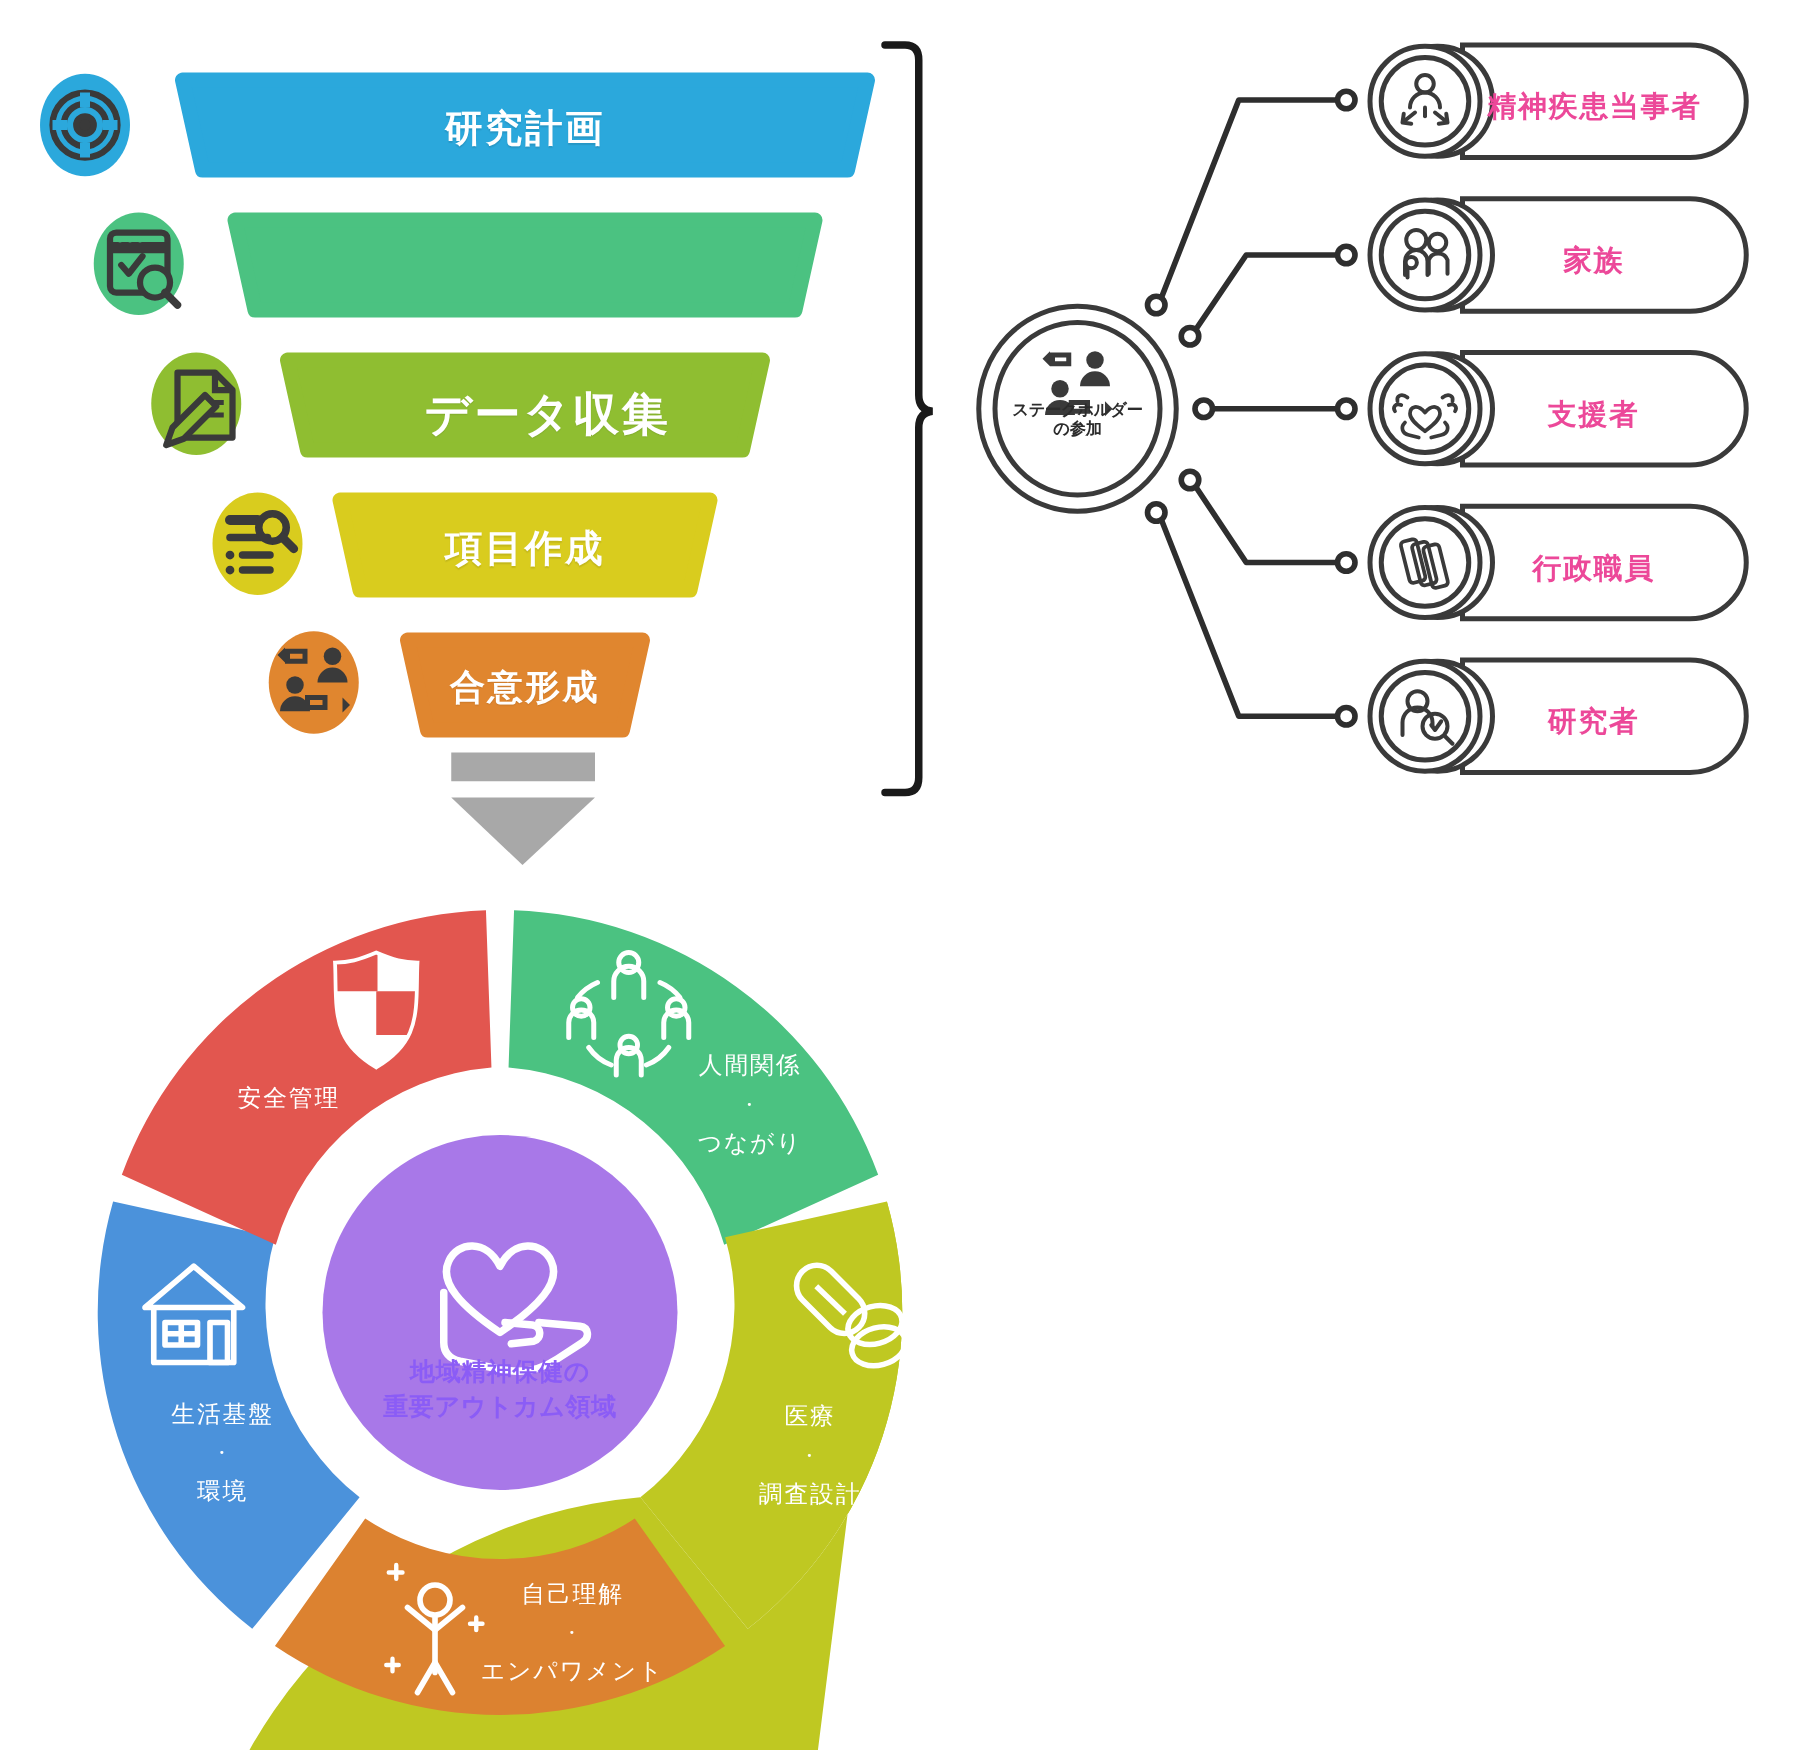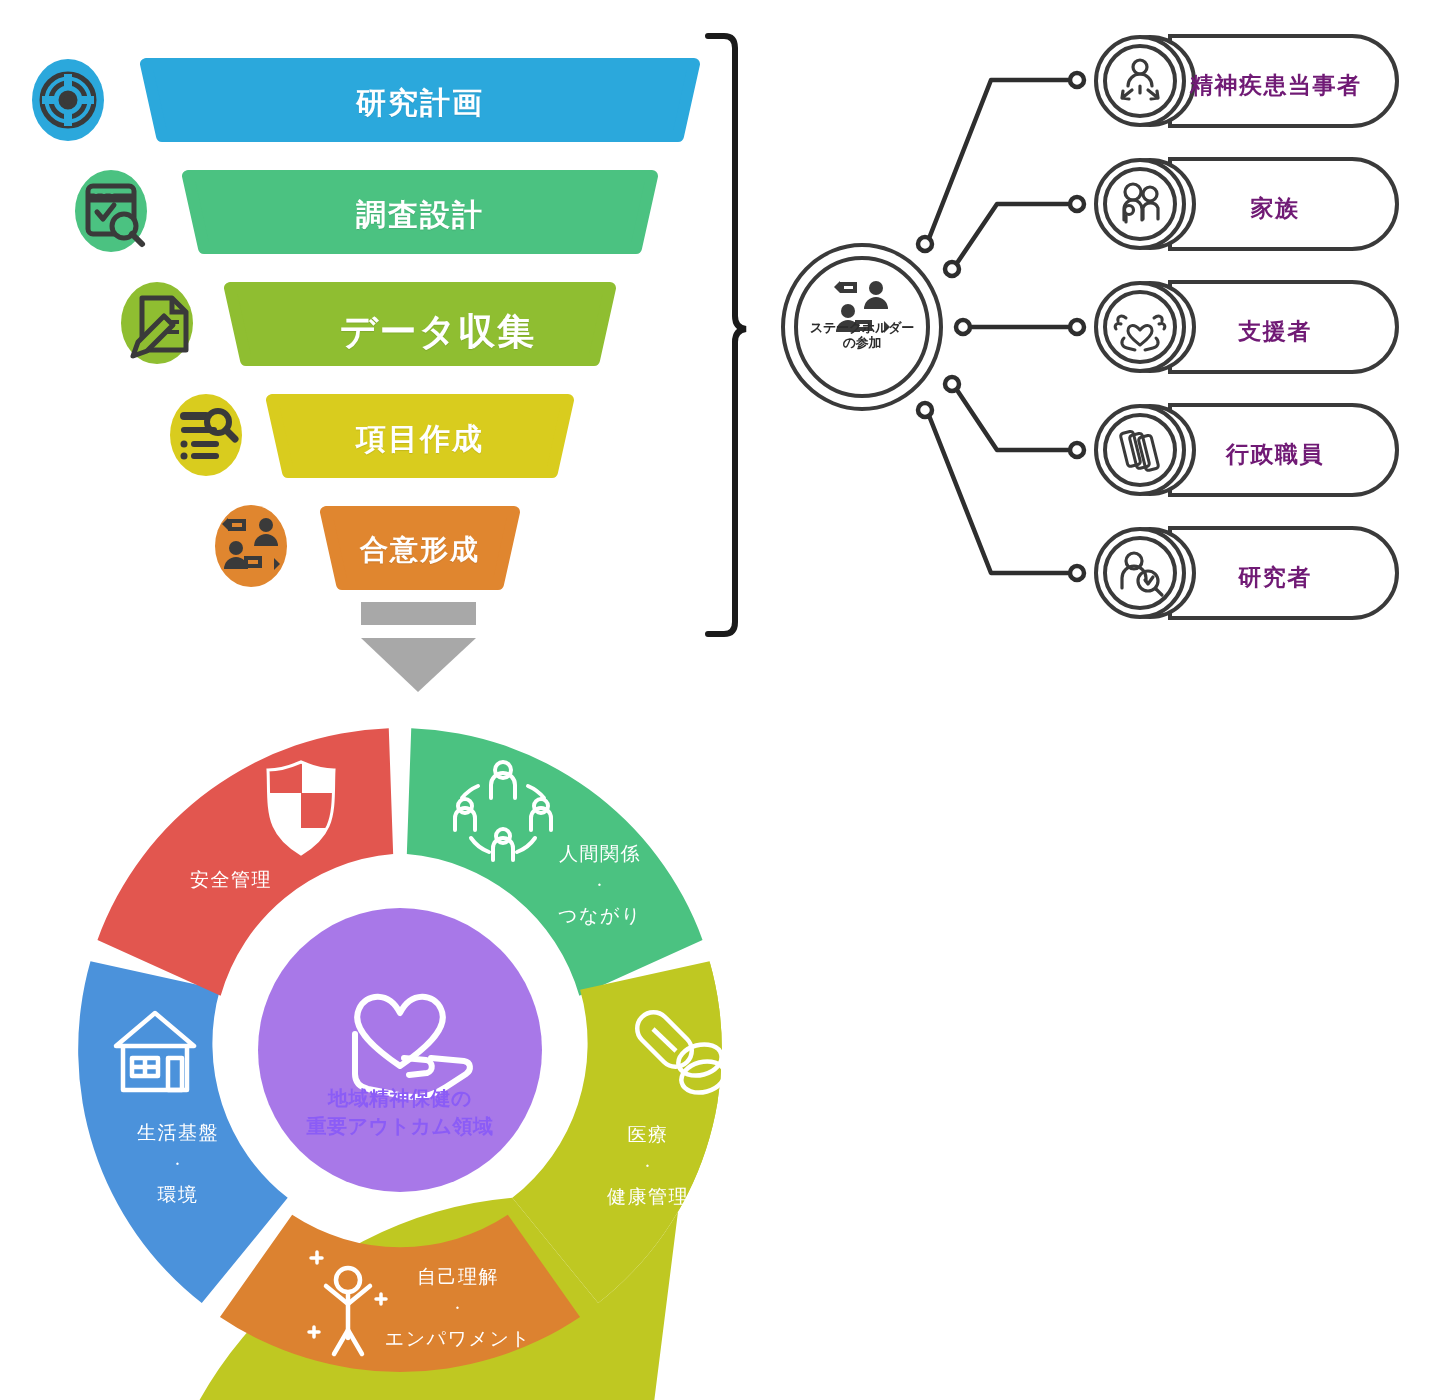--- a/index.html
+++ b/index.html
@@ -33,21 +33,21 @@
     font-weight: bold;
     letter-spacing: 2px;
     text-align: center;
     white-space: nowrap;
     text-shadow: 0 1px 1px rgba(0,0,0,0.10);
     pointer-events: none;
   }
   
   .pill-label {
     position: absolute;
-    color: #701a75;
+    color: #ec4899;
     font-weight: bold;
     font-size: 23px;
     letter-spacing: 1.5px;
     white-space: nowrap;
     text-align: center;
   }
   .hub-label {
     position: absolute;
     color: #2c2c2c;
     font-weight: bold;
@@ -400,21 +400,20 @@
       <path d="M301 762 c14 6 22 8 33 8 -1 18 1 40 -6 56 -6 14 -17 22 -27 28 -10 -6 -21 -14 -27 -28 -7 -16 -5 -38 -6 -56 11 0 19 -2 33 -8 z" fill="#ffffff"></path>
       <g clip-path="url(#shieldClip)">
         <rect x="268" y="760" width="34" height="33" fill="#E2564F"></rect>
         <rect x="301" y="793" width="35" height="35" fill="#E2564F"></rect>
       </g>
       <path d="M301 762 c14 6 22 8 33 8 -1 18 1 40 -6 56 -6 14 -17 22 -27 28 -10 -6 -21 -14 -27 -28 -7 -16 -5 -38 -6 -56 11 0 19 -2 33 -8 z" fill="none" stroke="#ffffff" stroke-width="3"></path>
     </g>
   </svg>
 
   <div class="funnel-label" style="left:146px; top:83px; width:548px; font-size:30px;">研究計画</div>
-  <div class="funnel-label" style="left:188px; top:195px; width:464px; font-size:30px;">調査設計</div>
   <div class="funnel-label" style="left:248px; top:307px; width:380px; font-size:37px;">データ収集</div>
   <div class="funnel-label" style="left:272px; top:419px; width:296px; font-size:30px;">項目作成</div>
   <div class="funnel-label" style="left:316px; top:531px; width:208px; font-size:28px;">合意形成</div>
 
   <div class="hub-label" style="left:787px; top:320px;">
     <div>ステークホルダー</div>
     <div>の参加</div>
   </div>
 
   <div class="pill-label" style="left:1190px; top:70px; width:170px;">精神疾患当事者</div>
@@ -425,21 +424,21 @@
 
   <div class="seg-label" style="left:600px; top:884px;">
     <div>人間関係</div>
     <div class="mid-dot">・</div>
     <div>つながり</div>
   </div>
 
   <div class="seg-label" style="left:648px; top:1165px;">
     <div>医療</div>
     <div class="mid-dot">・</div>
-    <div>健康管理</div>
+    <div>調査設計</div>
   </div>
 
   <div class="seg-label" style="left:458px; top:1307px;">
     <div>自己理解</div>
     <div class="mid-dot">・</div>
     <div>エンパワメント</div>
   </div>
 
   <div class="seg-label" style="left:178px; top:1163px;">
     <div>生活基盤</div>

